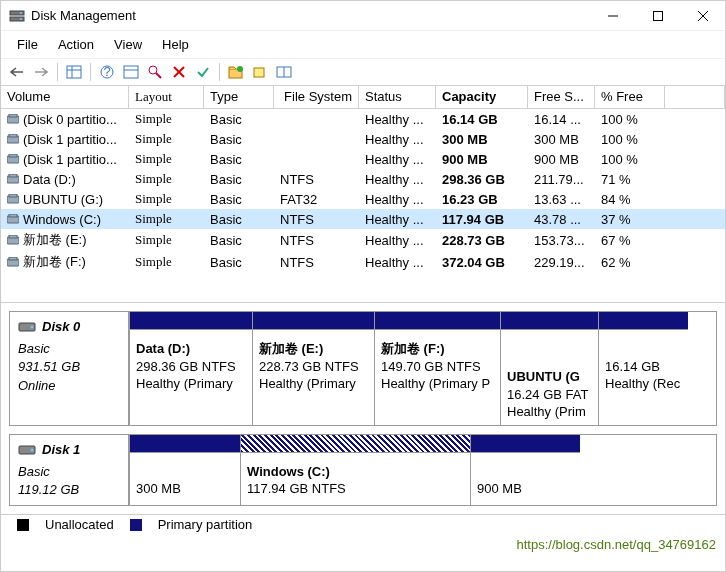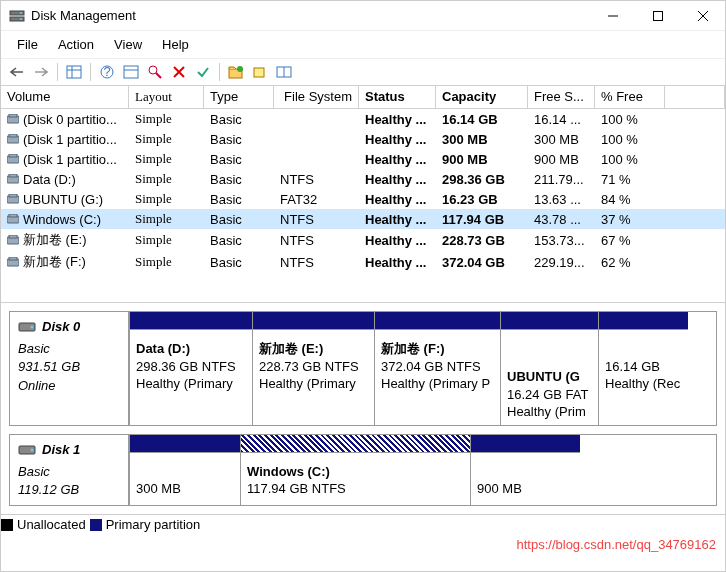--- a/index.html
+++ b/index.html
@@ -13,41 +13,41 @@
 .menubar { display: flex; padding: 4px 6px; gap: 0; border-bottom: 1px solid #eee; }
 .menubar span { padding: 2px 10px; }
 .toolbar { display: flex; align-items: center; padding: 3px 6px; gap: 4px; border-bottom: 1px solid #d0d0d0; }
 .tbtn { width: 20px; height: 20px; display: flex; align-items: center; justify-content: center; }
 .tsep { width: 1px; height: 18px; background: #ccc; margin: 0 2px; }
 .grid { flex: 0 0 auto; }
 .grid-head { display: flex; border-bottom: 1px solid #d0d0d0; }
 .grid-head .cell { border-right: 1px solid #d0d0d0; padding: 3px 6px; background: #fff; white-space: nowrap; overflow: hidden; }
 .grid-body .row { display: flex; padding: 1px 0; }
 .grid-body .cell { padding: 1px 6px; white-space: nowrap; overflow: hidden; text-overflow: ellipsis; display: flex; align-items: center; gap: 4px; }
-.c0 { width: 128px; } .c1 { width: 75px; font-family: Liberation Serif, serif; } .c2 { width: 70px; } .c3 { width: 85px; text-align: right; } .c4 { width: 77px; font-weight: bold; } .c5 { width: 92px; font-weight: bold; } .c6 { width: 67px; } .c7 { width: 70px; } .c8 { flex:1; }
+.c0 { width: 128px; } .c1 { width: 75px; font-family: Liberation Serif, serif; } .c2 { width: 70px; } .c3 { width: 85px; text-align: right; } .c4 { width: 77px; } .c5 { width: 92px; font-weight: bold; } .c6 { width: 67px; } .c7 { width: 70px; } .c8 { flex:1; }
 .vol-icon { width: 12px; height: 10px; }
 .sel { background: #cde8ff; }
 .spacer { height: 30px; border-bottom: 1px solid #d0d0d0; }
 .diskmap { padding: 8px 8px 0 8px; }
 .diskrow { display: flex; border: 1px solid #999; min-height: 95px; margin-bottom: 8px; position: relative; }
 .diskinfo { width: 120px; border-right: 2px solid #999; padding: 6px 8px; }
 .diskinfo .dname { font-weight: bold; display: flex; align-items: center; gap: 6px; margin-bottom: 4px; }
 .diskinfo div { line-height: 1.4; font-style: italic; }
 .parts { flex: 1; display: flex; }
 .part { border-left: 1px solid #999; display: flex; flex-direction: column; overflow: hidden; }
 .part:first-child { border-left: none; }
 .part-head { height: 18px; background: #10107c; border-bottom: 1px solid #999; }
 .part-head.hatch { background: repeating-linear-gradient(45deg, #10107c 0, #10107c 2px, #fff 2px, #fff 4px); }
 .part-body { padding: 10px 6px 4px 6px; line-height: 1.35; white-space: nowrap; overflow: hidden; }
 .part-body .pname { font-weight: bold; }
-.legend { display: flex; align-items: center; gap: 4px; padding: 2px 8px 6px 0; border-top: 1px solid #ccc; font-size: 13px; }
+.legend { display: flex; align-items: center; gap: 16px; padding: 2px 8px 6px 16px; border-top: 1px solid #ccc; font-size: 13px; }
 .legbox { width: 12px; height: 12px; display: inline-block; }
 .leg-black { background: #000; }
 .leg-blue { background: #10107c; }
-.watermark { position: absolute; right: 10px; bottom: 20px; color: #ef4444; font-size: 13px; pointer-events: none; }
+.watermark { position: absolute; right: 10px; bottom: 20px; color: #4d7c0f; font-size: 13px; pointer-events: none; }
 .disk-icon { width:18px; height:14px; }
 .trunc { flex:1; }
 </style>
 </head>
 <body>
 
 <div class="titlebar">
   <svg class="icon" viewBox="0 0 16 16">
       <rect x="1" y="3" width="14" height="4" fill="#777" stroke="#444"></rect>
       <rect x="1" y="9" width="14" height="4" fill="#777" stroke="#444"></rect>
@@ -334,21 +334,21 @@
           <div class="part-body">
             <div class="pname">新加卷  (E:)</div>
             <div>228.73 GB NTFS</div>
             <div>Healthy (Primary</div>
           </div>
         </div>
         <div class="part" style="width: 126px;">
           <div class="part-head"></div>
           <div class="part-body">
             <div class="pname">新加卷  (F:)</div>
-            <div>372.04 GB NTFS</div>
+            <div>149.70 GB NTFS</div>
             <div>Healthy (Primary P</div>
           </div>
         </div>
         <div class="part" style="width: 98px; gap: 28px;">
           <div class="part-head"></div>
           <div class="part-body">
             <div class="pname">UBUNTU  (G</div>
             <div>16.24 GB FAT</div>
             <div>Healthy (Prim</div>
           </div>

